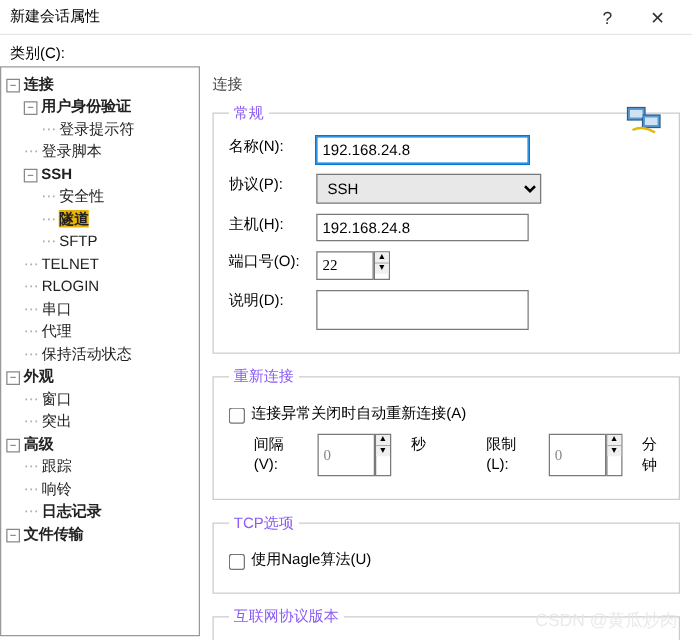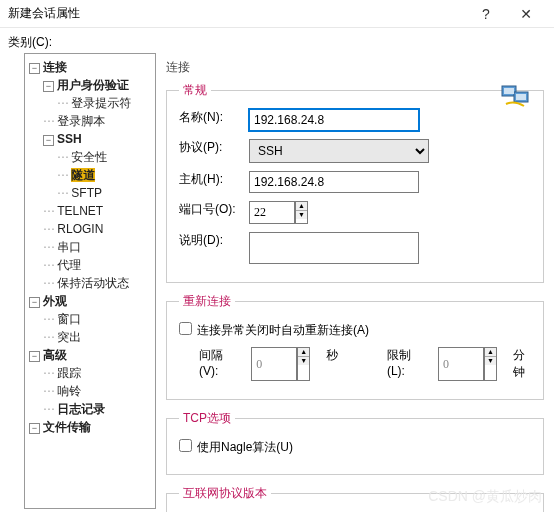--- a/index.html
+++ b/index.html
@@ -2,43 +2,43 @@
 <html><head>
 <meta charset="utf-8">
 <style>
 * { box-sizing: border-box; margin: 0; padding: 0; font-family: "Microsoft YaHei", "Segoe UI", sans-serif; font-size: 12px; }
 body { background: #fff; width: 554px; height: 512px; position: relative; overflow: hidden; }
 .titlebar { height: 28px; display: flex; align-items: center; padding: 0 8px; border-bottom: 1px solid #e8e8e8; }
 .titlebar .title { flex: 1; }
 .titlebar .btn { width: 40px; text-align: center; font-size: 14px; color: #333; }
 .catlabel { padding: 6px 8px 2px; }
 .main { display: flex; height: 460px; }
-.tree-wrap { width: 132px; border: 1px solid #999; margin: 0 4px 4px 24px; overflow: auto; background: #fff; padding: 4px 0; }
+.tree-wrap { width: 160px; border: 1px solid #999; margin: 0 4px 4px 0; overflow: auto; background: #fff; padding: 4px 0; }
 .tree ul { list-style: none; padding-left: 14px; }
 .tree > ul { padding-left: 4px; }
 .tree li { line-height: 18px; white-space: nowrap; color: #222; }
 .tree .toggle { display: inline-block; width: 11px; height: 11px; border: 1px solid #888; text-align: center; line-height: 9px; font-size: 9px; margin-right: 3px; color: #555; cursor: pointer; }
 .tree .dots { color: #aaa; letter-spacing: -1px; }
 .tree .bold { font-weight: bold; }
 .tree .sel { background: #eab308; }
 .content { flex: 1; padding: 4px 10px 4px 6px; overflow: hidden; }
 .breadcrumb { color: #444; padding: 2px 0 6px; }
 fieldset { border: 1px solid #ccc; margin-bottom: 10px; padding: 10px 10px 10px 12px; }
-legend { padding: 0 4px; color: #be185d; }
+legend { padding: 0 4px; color: #8b5cf6; }
 .row { display: flex; margin-bottom: 8px; }
 .row label { width: 70px; }
 .row input[type=text], .row select, .row textarea { border: 1px solid #7a7a7a; padding: 3px 4px; background: #fff; }
 .row textarea { resize: none; }
 .blue-focus { border: 1px solid #0078d7 !important; outline: 1px solid #0078d7; }
 .spinner { display: flex; }
 .spinner input { width: 46px; border: 1px solid #7a7a7a; border-right: none; padding: 3px 4px; font-family: Liberation Serif, serif; }
 .spinner .arrows { display: flex; flex-direction: column; border: 1px solid #7a7a7a; }
 .spinner .arrows span { font-size: 7px; line-height: 8px; padding: 0 2px; background: #f0f0f0; border-bottom: 1px solid #aaa; }
 .spinner .arrows span:last-child { border-bottom: none; }
-.chk { display: flex; align-items: flex-start; gap: 5px; margin: 2px 0 8px; }
+.chk { display: flex; align-items: flex-end; gap: 5px; margin: 2px 0 8px; }
 .chk input { width: 13px; height: 13px; }
 .radios { display: flex; gap: 38px; padding: 4px 2px; }
 .radios label { display: flex; align-items: center; gap: 4px; }
 .icon-comp { position: absolute; right: 20px; top: 82px; width: 34px; height: 30px; }
 .icon-comp svg { width: 34px; height: 30px; }
 .watermark { position: absolute; right: 12px; bottom: 6px; color: rgba(230,230,230,0.85); font-size: 14px; font-weight: 500; pointer-events: none; }
 .disabled-input { background: #fff; color: #888; }
 </style>
 </head>
 <body>

